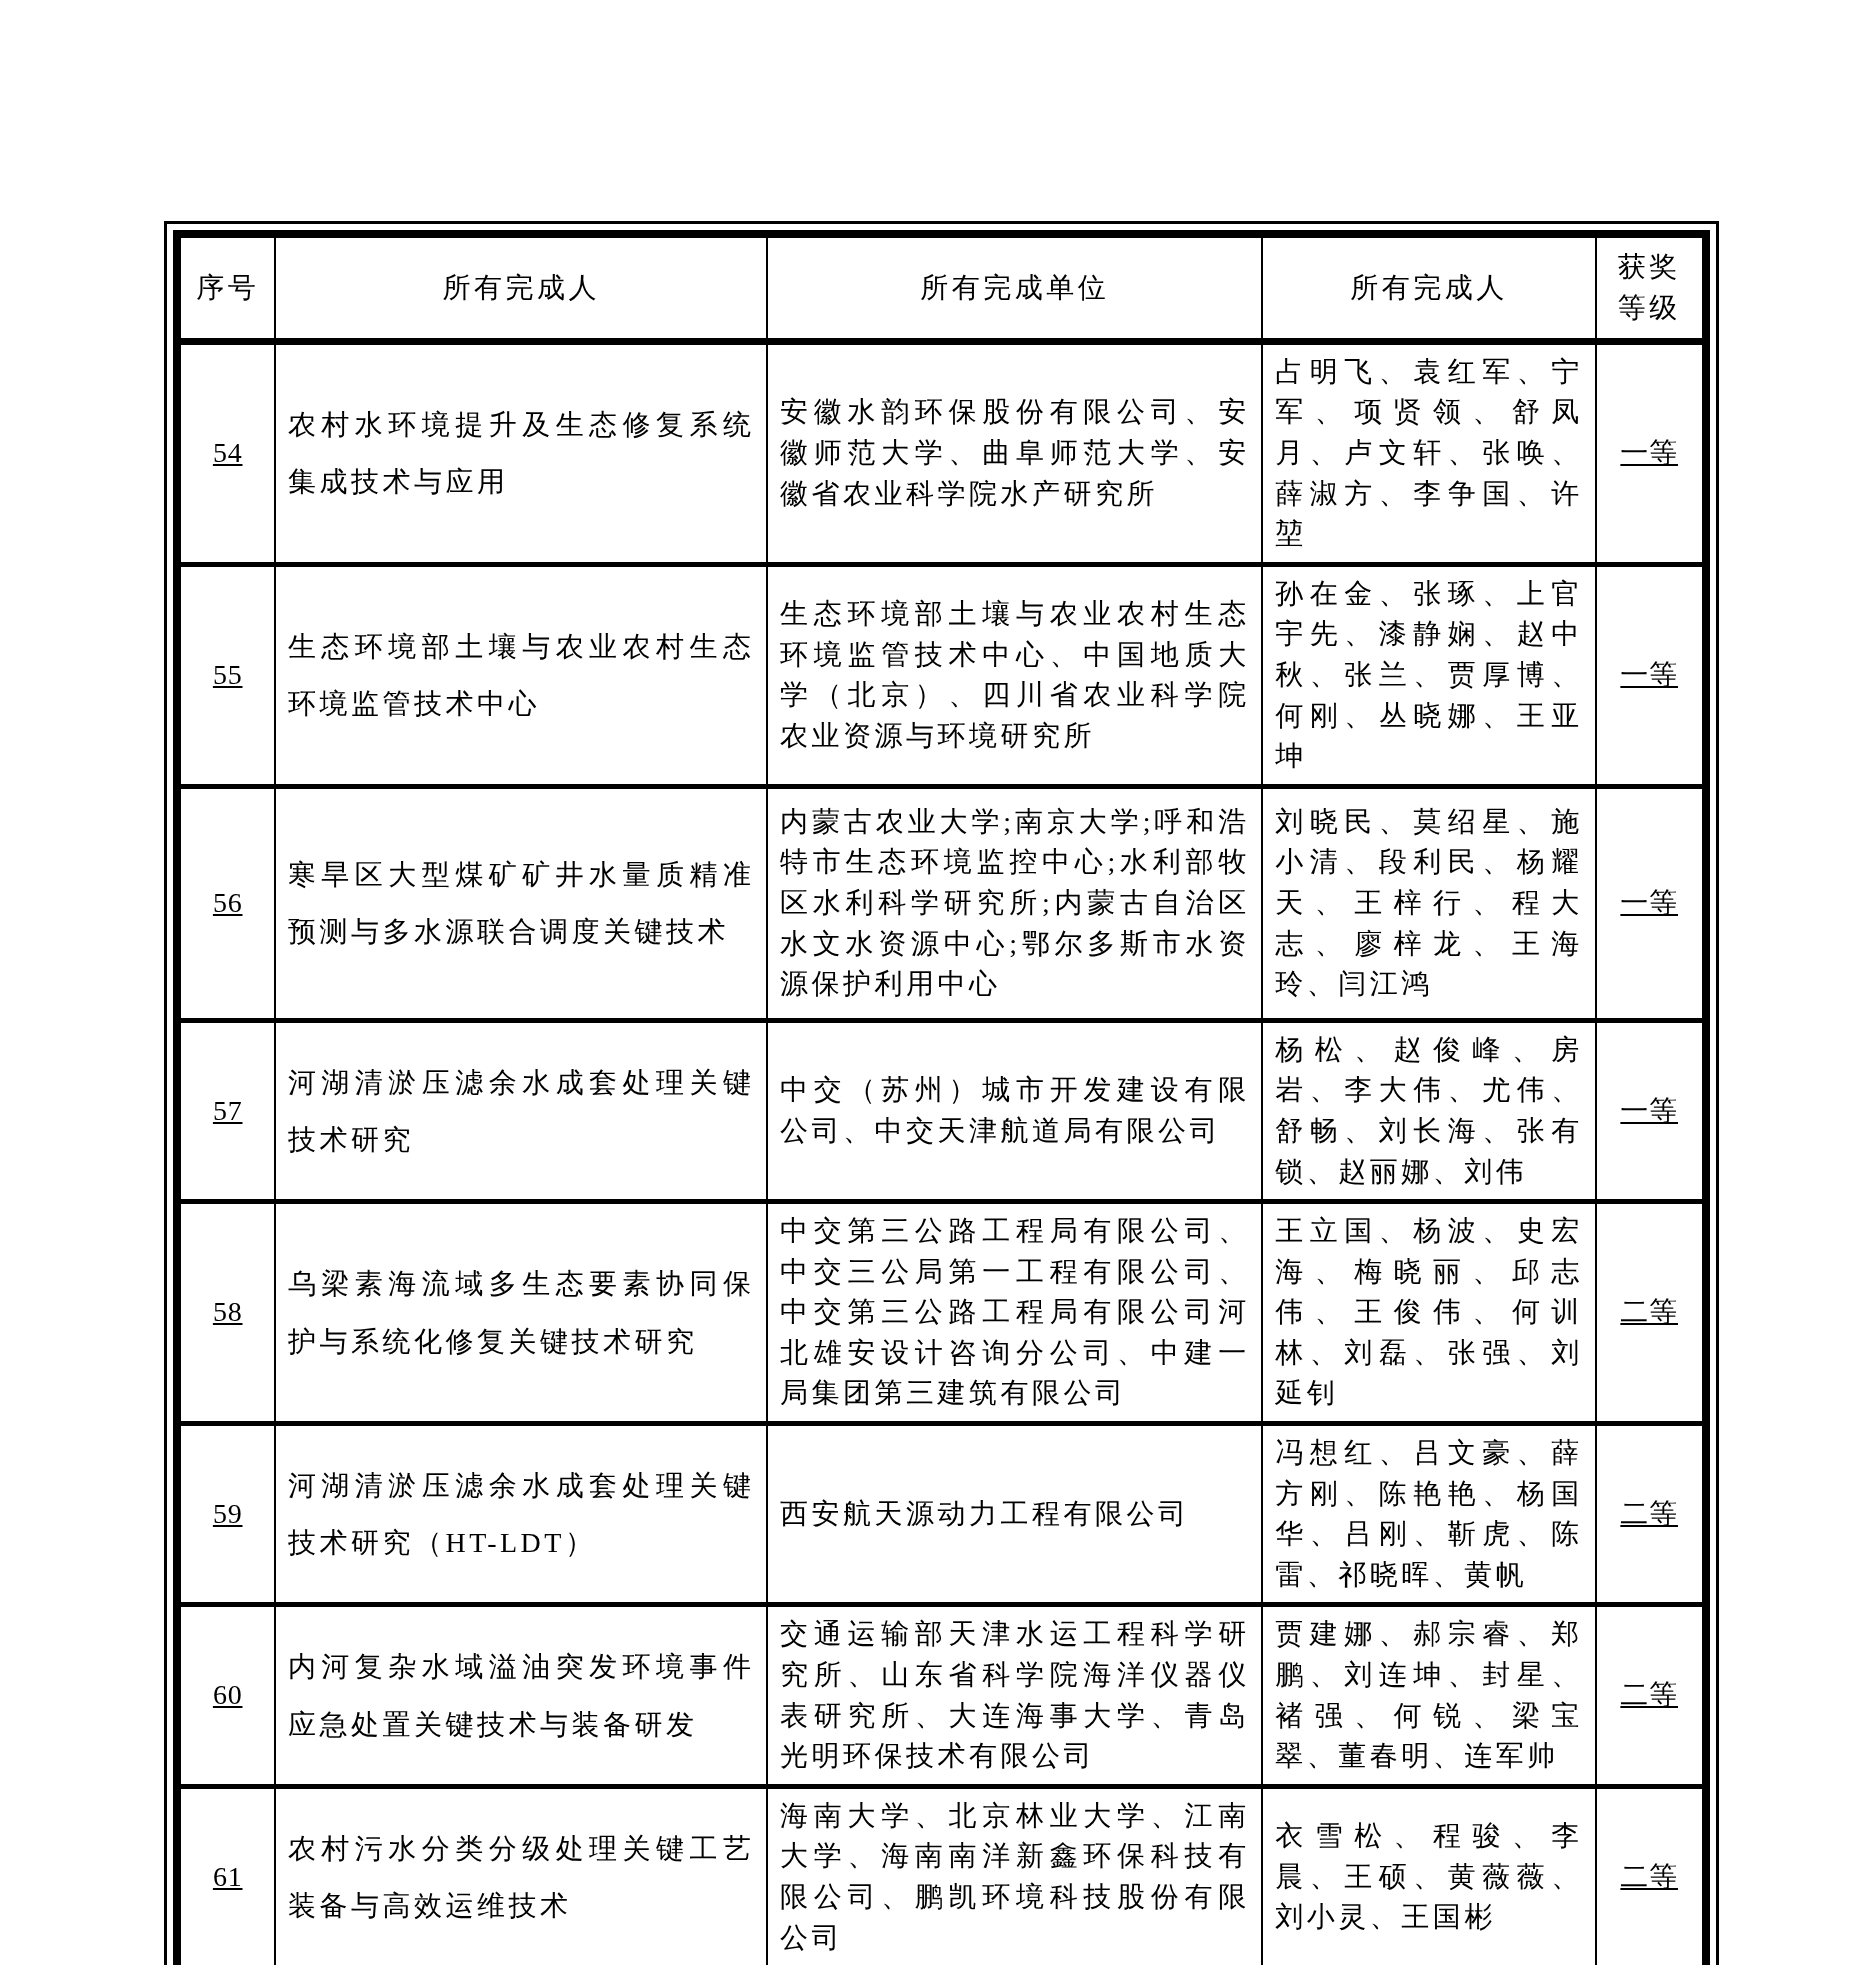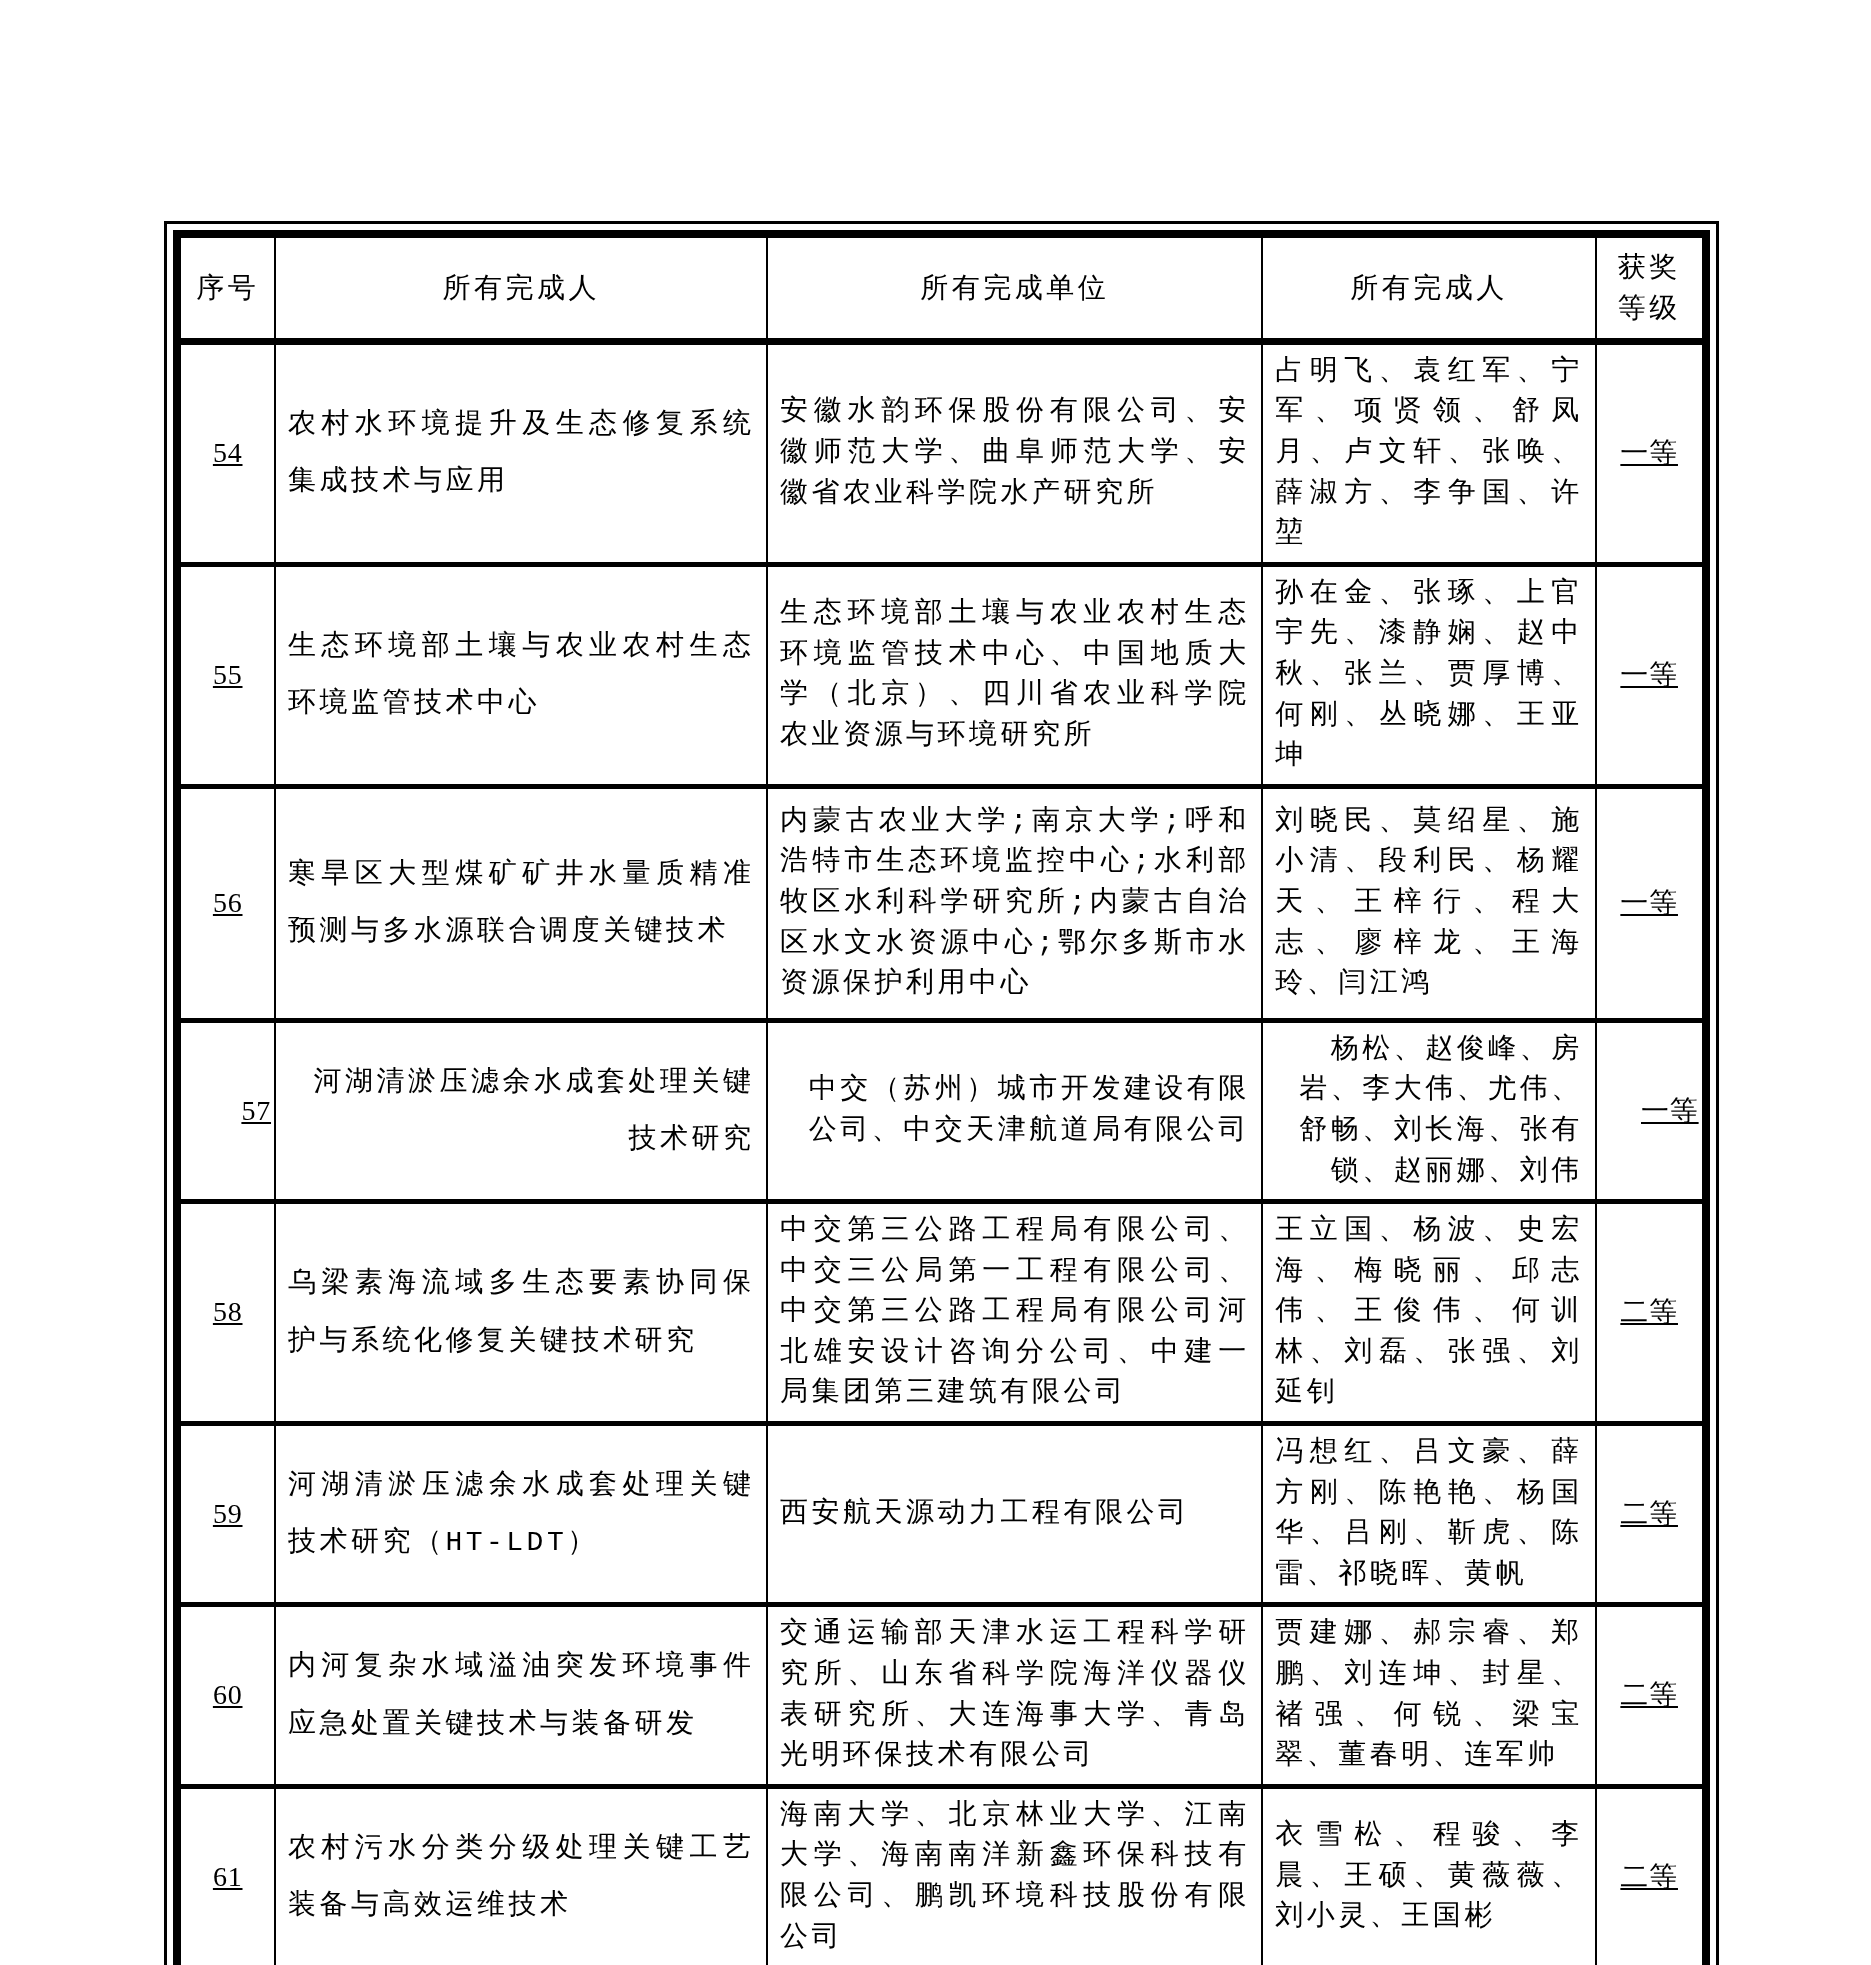--- a/index.html
+++ b/index.html
@@ -44,28 +44,27 @@
     text-align:center;
     border-bottom:7.9px solid #000;
     padding:3.9px 6.3px;
   }
   td:last-child,th:last-child{border-right:none;}
   tr:last-child td{border-bottom:none;}
   td.no,td.grade{text-align:center;letter-spacing:0.8px;padding:3.9px 3.1px;text-decoration:underline;}
   td.project,td.units,td.people{
     text-align:justify;
     text-justify:inter-character;
-    font-family:Liberation Mono, monospace;
   }
   td.project{line-height:2.05;}
   
   tr.r0 td{height:165px;}
   tr.r1 td{height:201px;}
   tr.r2 td{height:234px;}
-  tr.r3 td{height:148px;text-align:right;}
+  tr.r3 td{height:148px;}
   tr.r4 td{height:217px;}
   tr.r5 td{height:173px;margin-left:7px;}
   tr.r6 td{height:173px;}
   tr.r7 td{height:130px;}
 </style>
 </head>
 <body>
 
 <div class="page">
   <div class="table-wrap">

